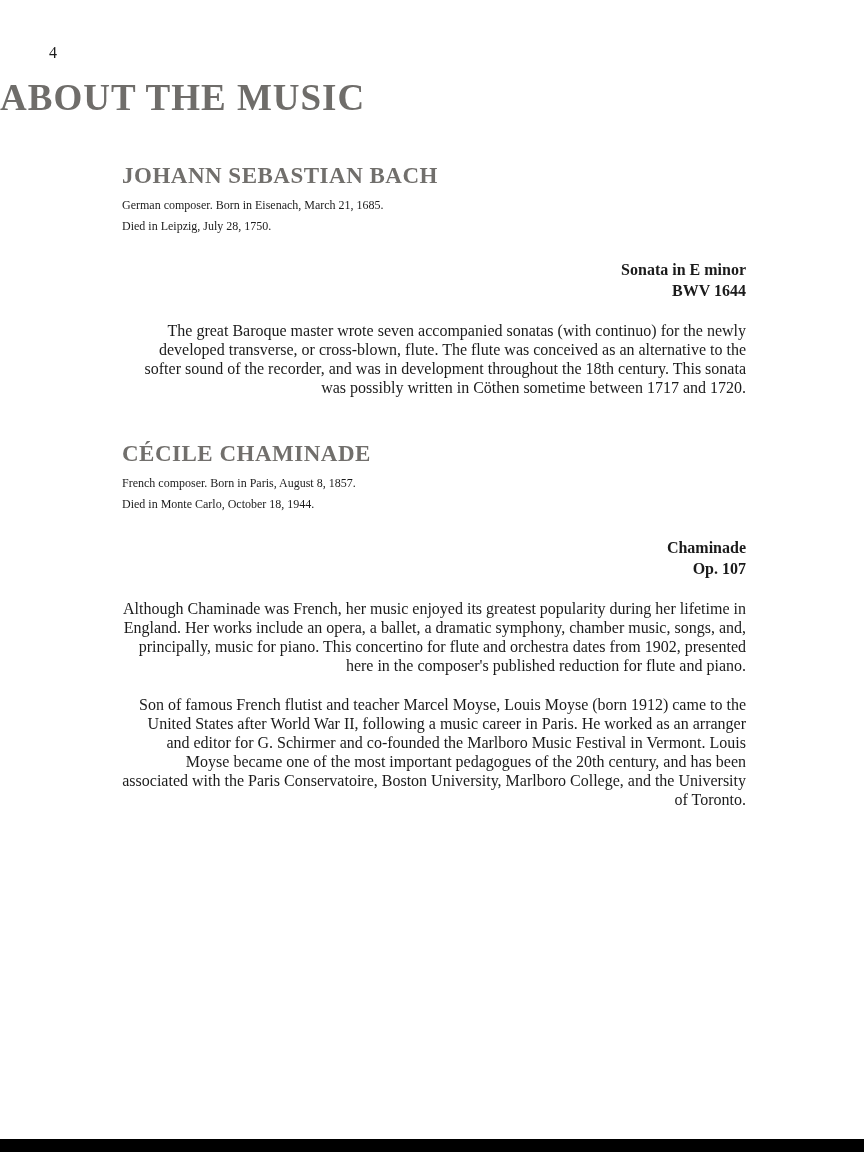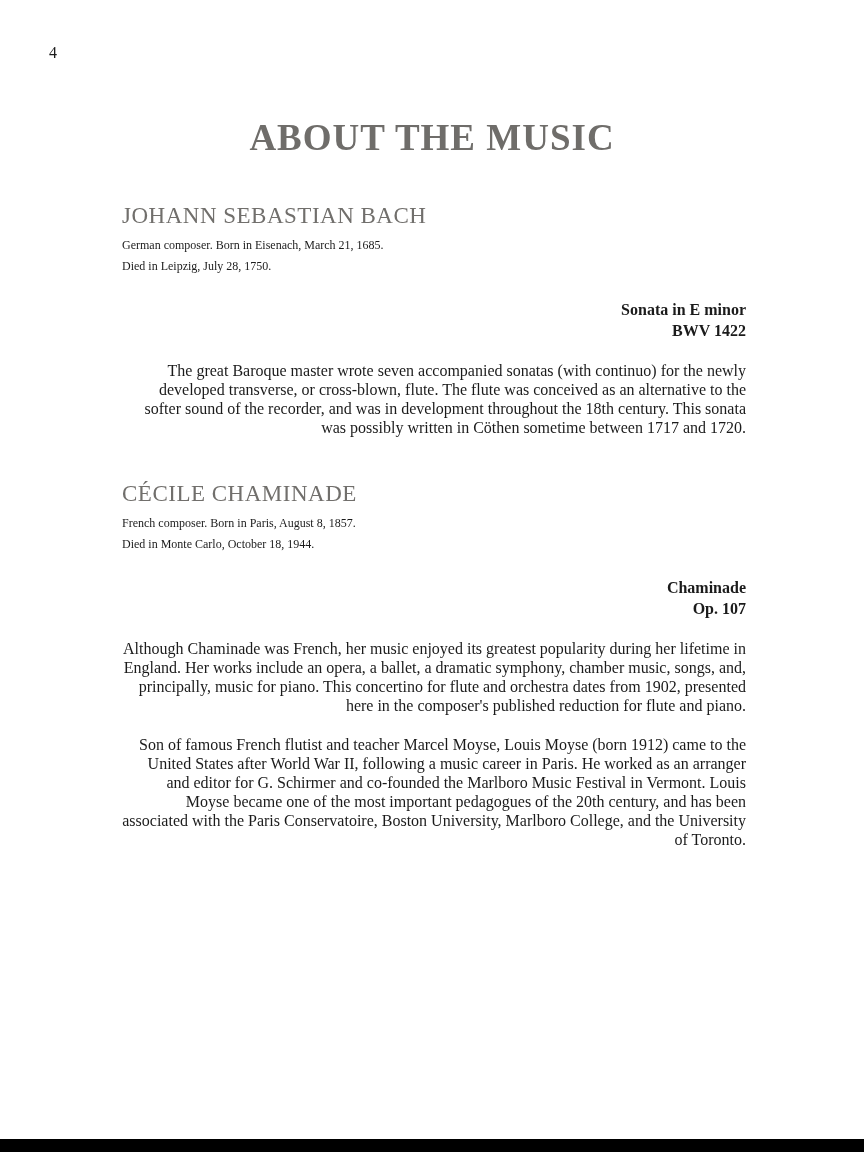--- a/index.html
+++ b/index.html
@@ -18,36 +18,36 @@
     box-sizing: border-box;
   }
   .page-number {
     position: absolute;
     top: 44px;
     left: 49px;
     font-size: 16px;
     color: #1b1b1b;
   }
   .doc-title {
-    padding-top: 116px;
-    text-align: center;
+    padding-top: 76px;
+    text-align: left;
     font-size: 37px;
     font-weight: bold;
     letter-spacing: 1px;
     color: #6f6d6a;
   }
   .content {
     margin: 44px 118px 0 122px;
   }
   .section {
     margin-bottom: 44px;
   }
   .composer-heading {
     font-size: 23px;
-    font-weight: normal;
+    font-weight: bold;
     letter-spacing: 0.5px;
     color: #716f6c;
     margin: 0 0 6px 0;
   }
   .bio-line {
     font-size: 12px;
     line-height: 21px;
     margin: 0;
   }
   .work-title {
@@ -85,21 +85,21 @@
   <div class="doc-title">ABOUT THE MUSIC</div>
 
   <div class="content">
 
     <div class="section">
       <div class="composer-heading">JOHANN SEBASTIAN BACH</div>
       <p class="bio-line">German composer. Born in Eisenach, March 21, 1685.</p>
       <p class="bio-line">Died in Leipzig, July 28, 1750.</p>
       <div class="work-title">
         <p class="work-line">Sonata in E minor</p>
-        <p class="work-line">BWV 1422</p>
+        <p class="work-line">BWV 1644</p>
       </div>
       <p class="paragraph">The great Baroque master wrote seven accompanied sonatas (with continuo) for the newly developed transverse, or cross-blown, flute. The flute was conceived as an alternative to the softer sound of the recorder, and was in development throughout the 18th century. This sonata was possibly written in Cöthen sometime between 1717 and 1720.</p>
     </div>
 
     <div class="section">
       <div class="composer-heading">CÉCILE CHAMINADE</div>
       <p class="bio-line">French composer. Born in Paris, August 8, 1857.</p>
       <p class="bio-line">Died in Monte Carlo, October 18, 1944.</p>
       <div class="work-title">
         <p class="work-line">Chaminade</p>

